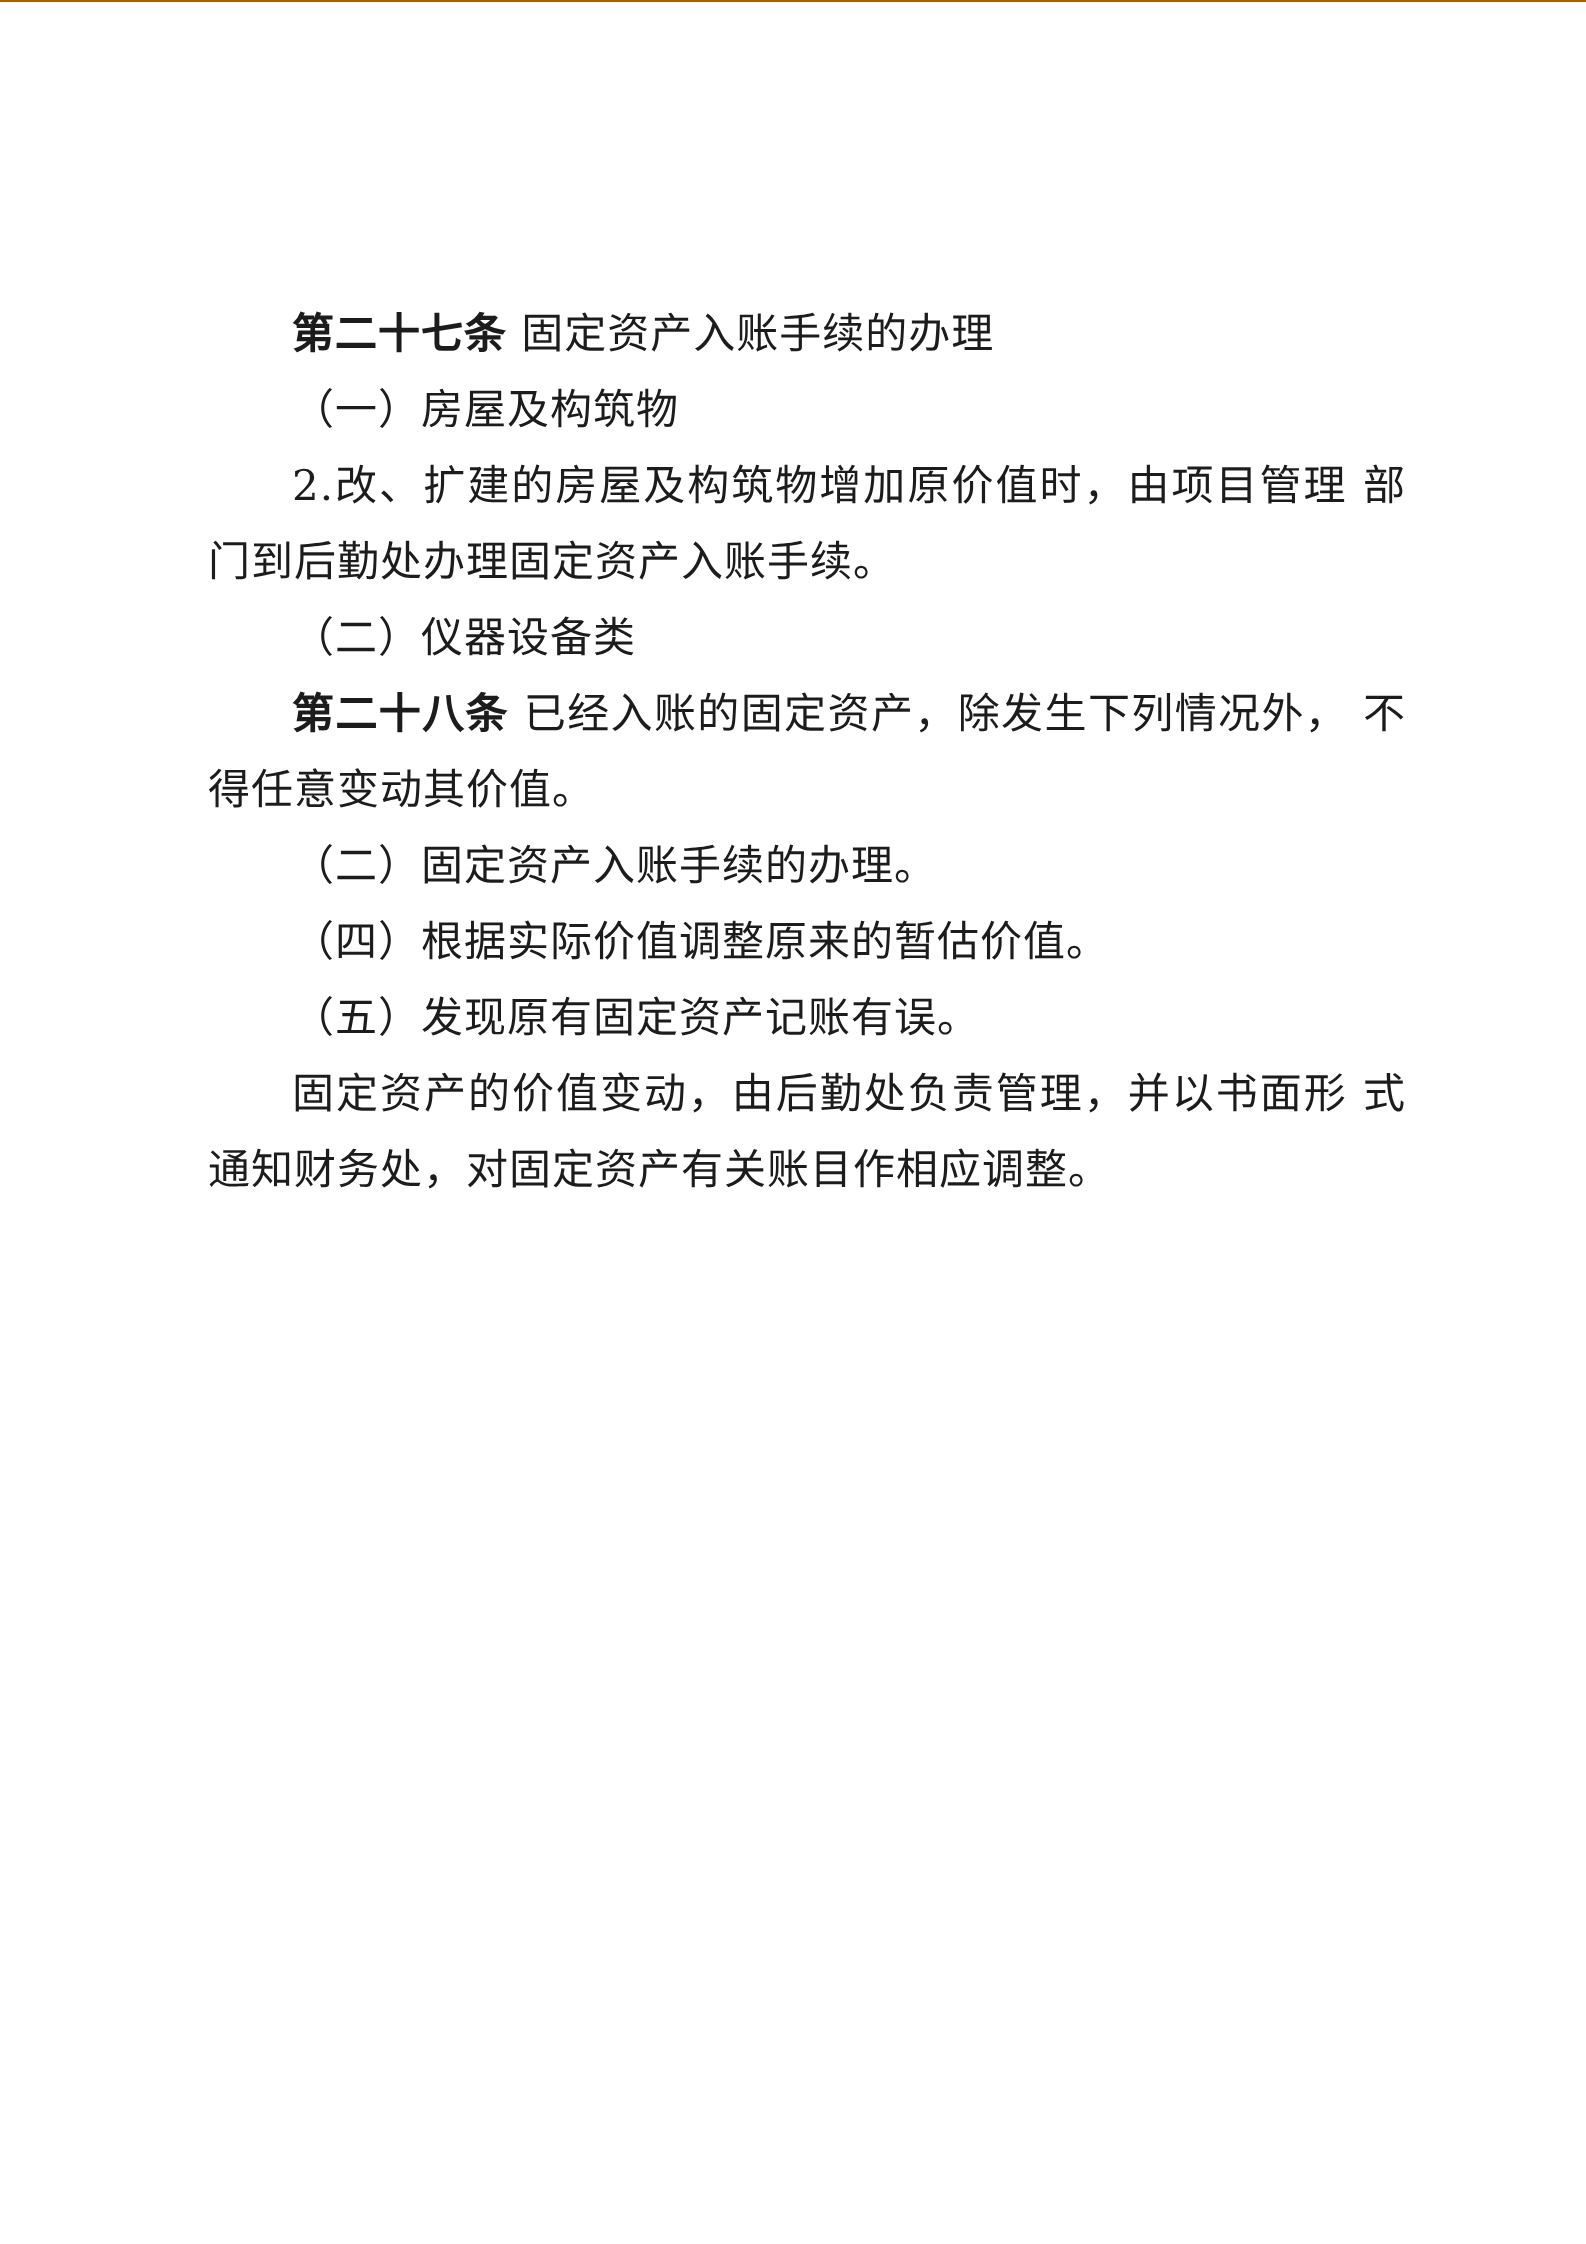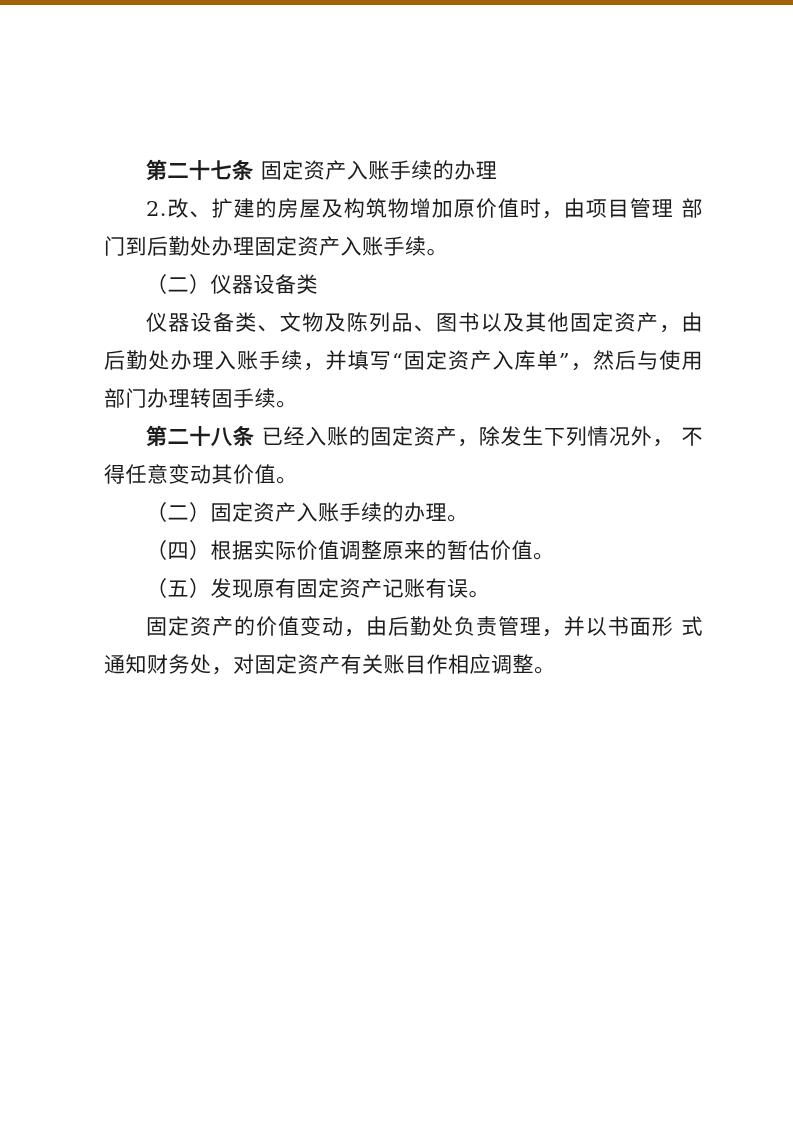--- a/index.html
+++ b/index.html
@@ -5,21 +5,21 @@
   html, body {
     margin: 0;
     padding: 0;
     background: #ffffff;
   }
   .page {
     position: relative;
     width: 793px;
     height: 1122px;
     background: #ffffff;
-    border-top: 5px solid #a16207;
+    border-top: 1px solid #a16207;
     overflow: hidden;
     box-sizing: border-box;
   }
   .content {
     position: absolute;
     left: 104px;
     top: 147px;
     width: 599px;
   }
   .para {
@@ -39,27 +39,27 @@
   }
 </style>
 </head>
 <body>
 
 <div class="page">
   <div class="content">
 
     <p class="para"><span class="lead">第二十七条</span><span> 固定资产入账手续的办理</span></p>
 
+    <p class="para"><span>（一）房屋及构筑物</span></p>
 
 
     <p class="para"><span>2.改、扩建的房屋及构筑物增加原价值时，由项目管理 部门到后勤处办理固定资产入账手续。</span></p>
 
     <p class="para"><span>（二）仪器设备类</span></p>
 
-    <p class="para"><span>仪器设备类、文物及陈列品、图书以及其他固定资产，由后勤处办理入账手续，并填写“固定资产入库单”，然后与使用部门办理转固手续。</span></p>
 
     <p class="para"><span class="lead">第二十八条</span><span> 已经入账的固定资产，除发生下列情况外， 不得任意变动其价值。</span></p>
 
 
     <p class="para"><span>（二）固定资产入账手续的办理。</span></p>
 
 
     <p class="para"><span>（四）根据实际价值调整原来的暂估价值。</span></p>
 
     <p class="para"><span>（五）发现原有固定资产记账有误。</span></p>

